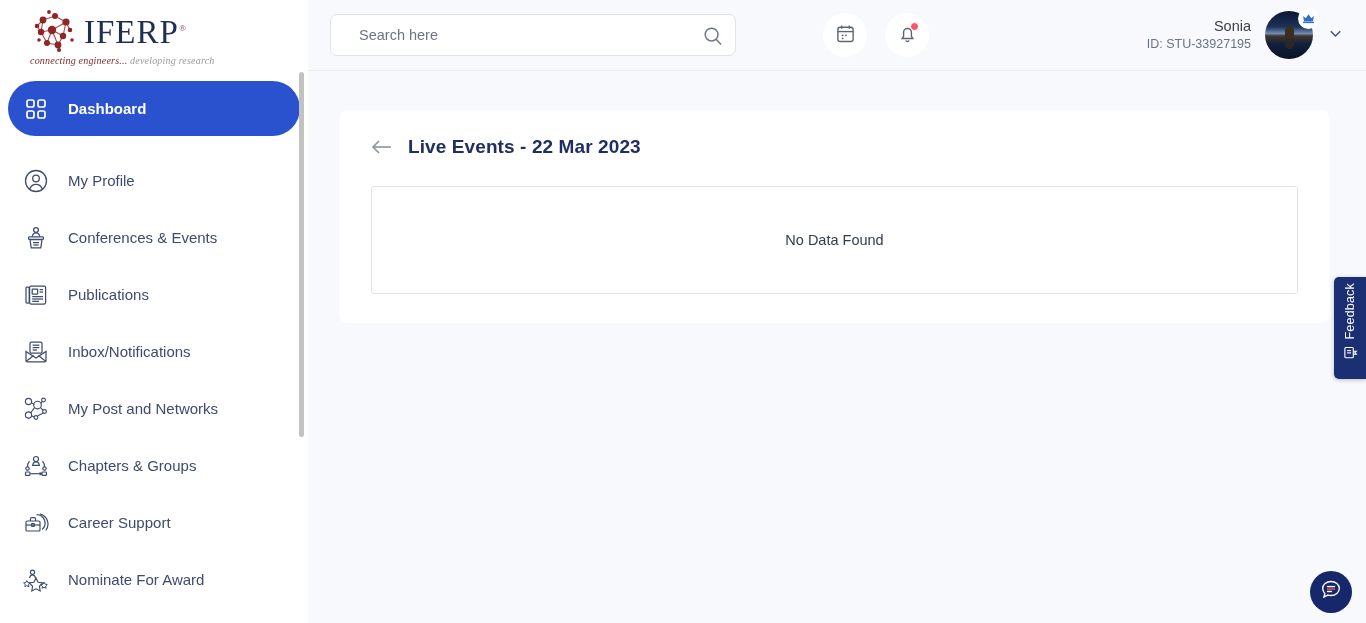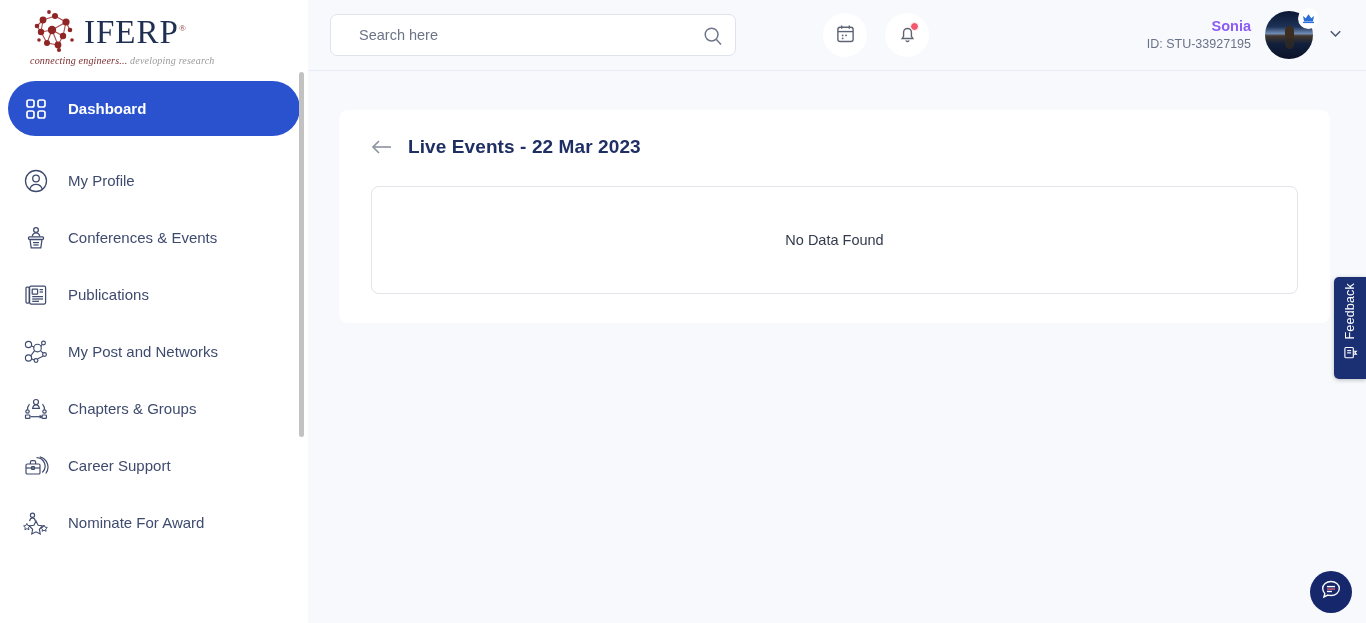--- a/index.html
+++ b/index.html
@@ -129,21 +129,21 @@
   }
   .dot-badge {
     position: absolute; top: 9px; right: 10px;
     width: 9px; height: 9px; border-radius: 50%;
     background: #f4586e;
     border: 1.5px solid #ffffff;
   }
 
   .profile { margin-left: auto; display: flex; align-items: center; }
   .profile-text { text-align: right; margin-right: 14px; line-height: 1.35; }
-  .profile-name { font-size: 14.5px; font-weight: bold; color: #8b5cf6; }
+  .profile-name { font-size: 14.5px; font-weight: normal; color: #404040; }
   .profile-id { font-size: 12.5px; color: #6a7governs; }
   .profile-id { color: #6a7287; }
   .avatar-wrap { position: relative; width: 48px; height: 48px; }
   .avatar {
     width: 48px; height: 48px; border-radius: 50%;
     overflow: hidden;
     background: linear-gradient(180deg,#0b1733 0%,#1d3257 33%,#6f8cb5 47%,#43372c 52%,#12203c 68%,#0a1228 100%);
     position: relative;
   }
   .avatar::before {
@@ -175,21 +175,21 @@
   .card-head { display: flex; align-items: center; gap: 15px; }
   .back-arrow { cursor: pointer; display: flex; align-items: center; }
   .card-title {
     font-size: 19px; font-weight: bold;
     color: #1f2f63;
     letter-spacing: .1px;
   }
   .empty-box {
     margin-top: 28px;
     border: 1px solid #e2e4e9;
-    border-radius: 8px;
+    border-radius: 3px;
     height: 108px;
     display: flex; align-items: center; justify-content: center;
   }
   .empty-text { font-size: 14.5px; color: #333b4d; }
 
   
   .feedback-tab {
     position: absolute; right: 0; top: 277px;
     width: 32px; height: 102px;
     background: #1b2f73;
@@ -323,20 +323,33 @@
             <line x1="16.6" y1="7.6" x2="20" y2="7.6"></line>
               <line x1="16.6" y1="10" x2="20" y2="10"></line>
             <line x1="9.2" y1="14.6" x2="20" y2="14.6"></line>
               <line x1="9.2" y1="17" x2="20" y2="17"></line>
             <line x1="9.2" y1="19.3" x2="16" y2="19.3"></line>
           </svg>
         </span>
         <span class="lbl">Publications</span>
       </div>
 
+      <div class="nav-item">
+        <span class="ico">
+          <svg width="26" height="26" viewBox="0 0 26 26" fill="none" stroke="#3f4b6e" stroke-width="1.25">
+            <rect x="7" y="3.2" width="12" height="11" rx="1.2"></rect>
+            <line x1="9.6" y1="6.2" x2="16.4" y2="6.2"></line>
+              <line x1="9.6" y1="8.6" x2="16.4" y2="8.6"></line>
+            <line x1="9.6" y1="11" x2="14" y2="11"></line>
+            <path d="M3 12.4l10 6.6 10-6.6v9.1a1.3 1.3 0 0 1-1.3 1.3H4.3A1.3 1.3 0 0 1 3 21.5z"></path>
+            <path d="M3 22.4l7.6-6M23 22.4l-7.6-6"></path>
+          </svg>
+        </span>
+        <span class="lbl">Inbox/Notifications</span>
+      </div>
 
       <div class="nav-item">
         <span class="ico">
           <svg width="26" height="26" viewBox="0 0 26 26" fill="none" stroke="#3f4b6e" stroke-width="1.15">
             <circle cx="5.5" cy="5.5" r="3.1"></circle>
               <circle cx="14.5" cy="9" r="3.8"></circle>
             <circle cx="5.5" cy="19" r="3.1"></circle>
               <circle cx="20.5" cy="4" r="1.9"></circle>
             <circle cx="21.5" cy="15.5" r="1.9"></circle>
               <circle cx="13" cy="21.5" r="1.9"></circle>

